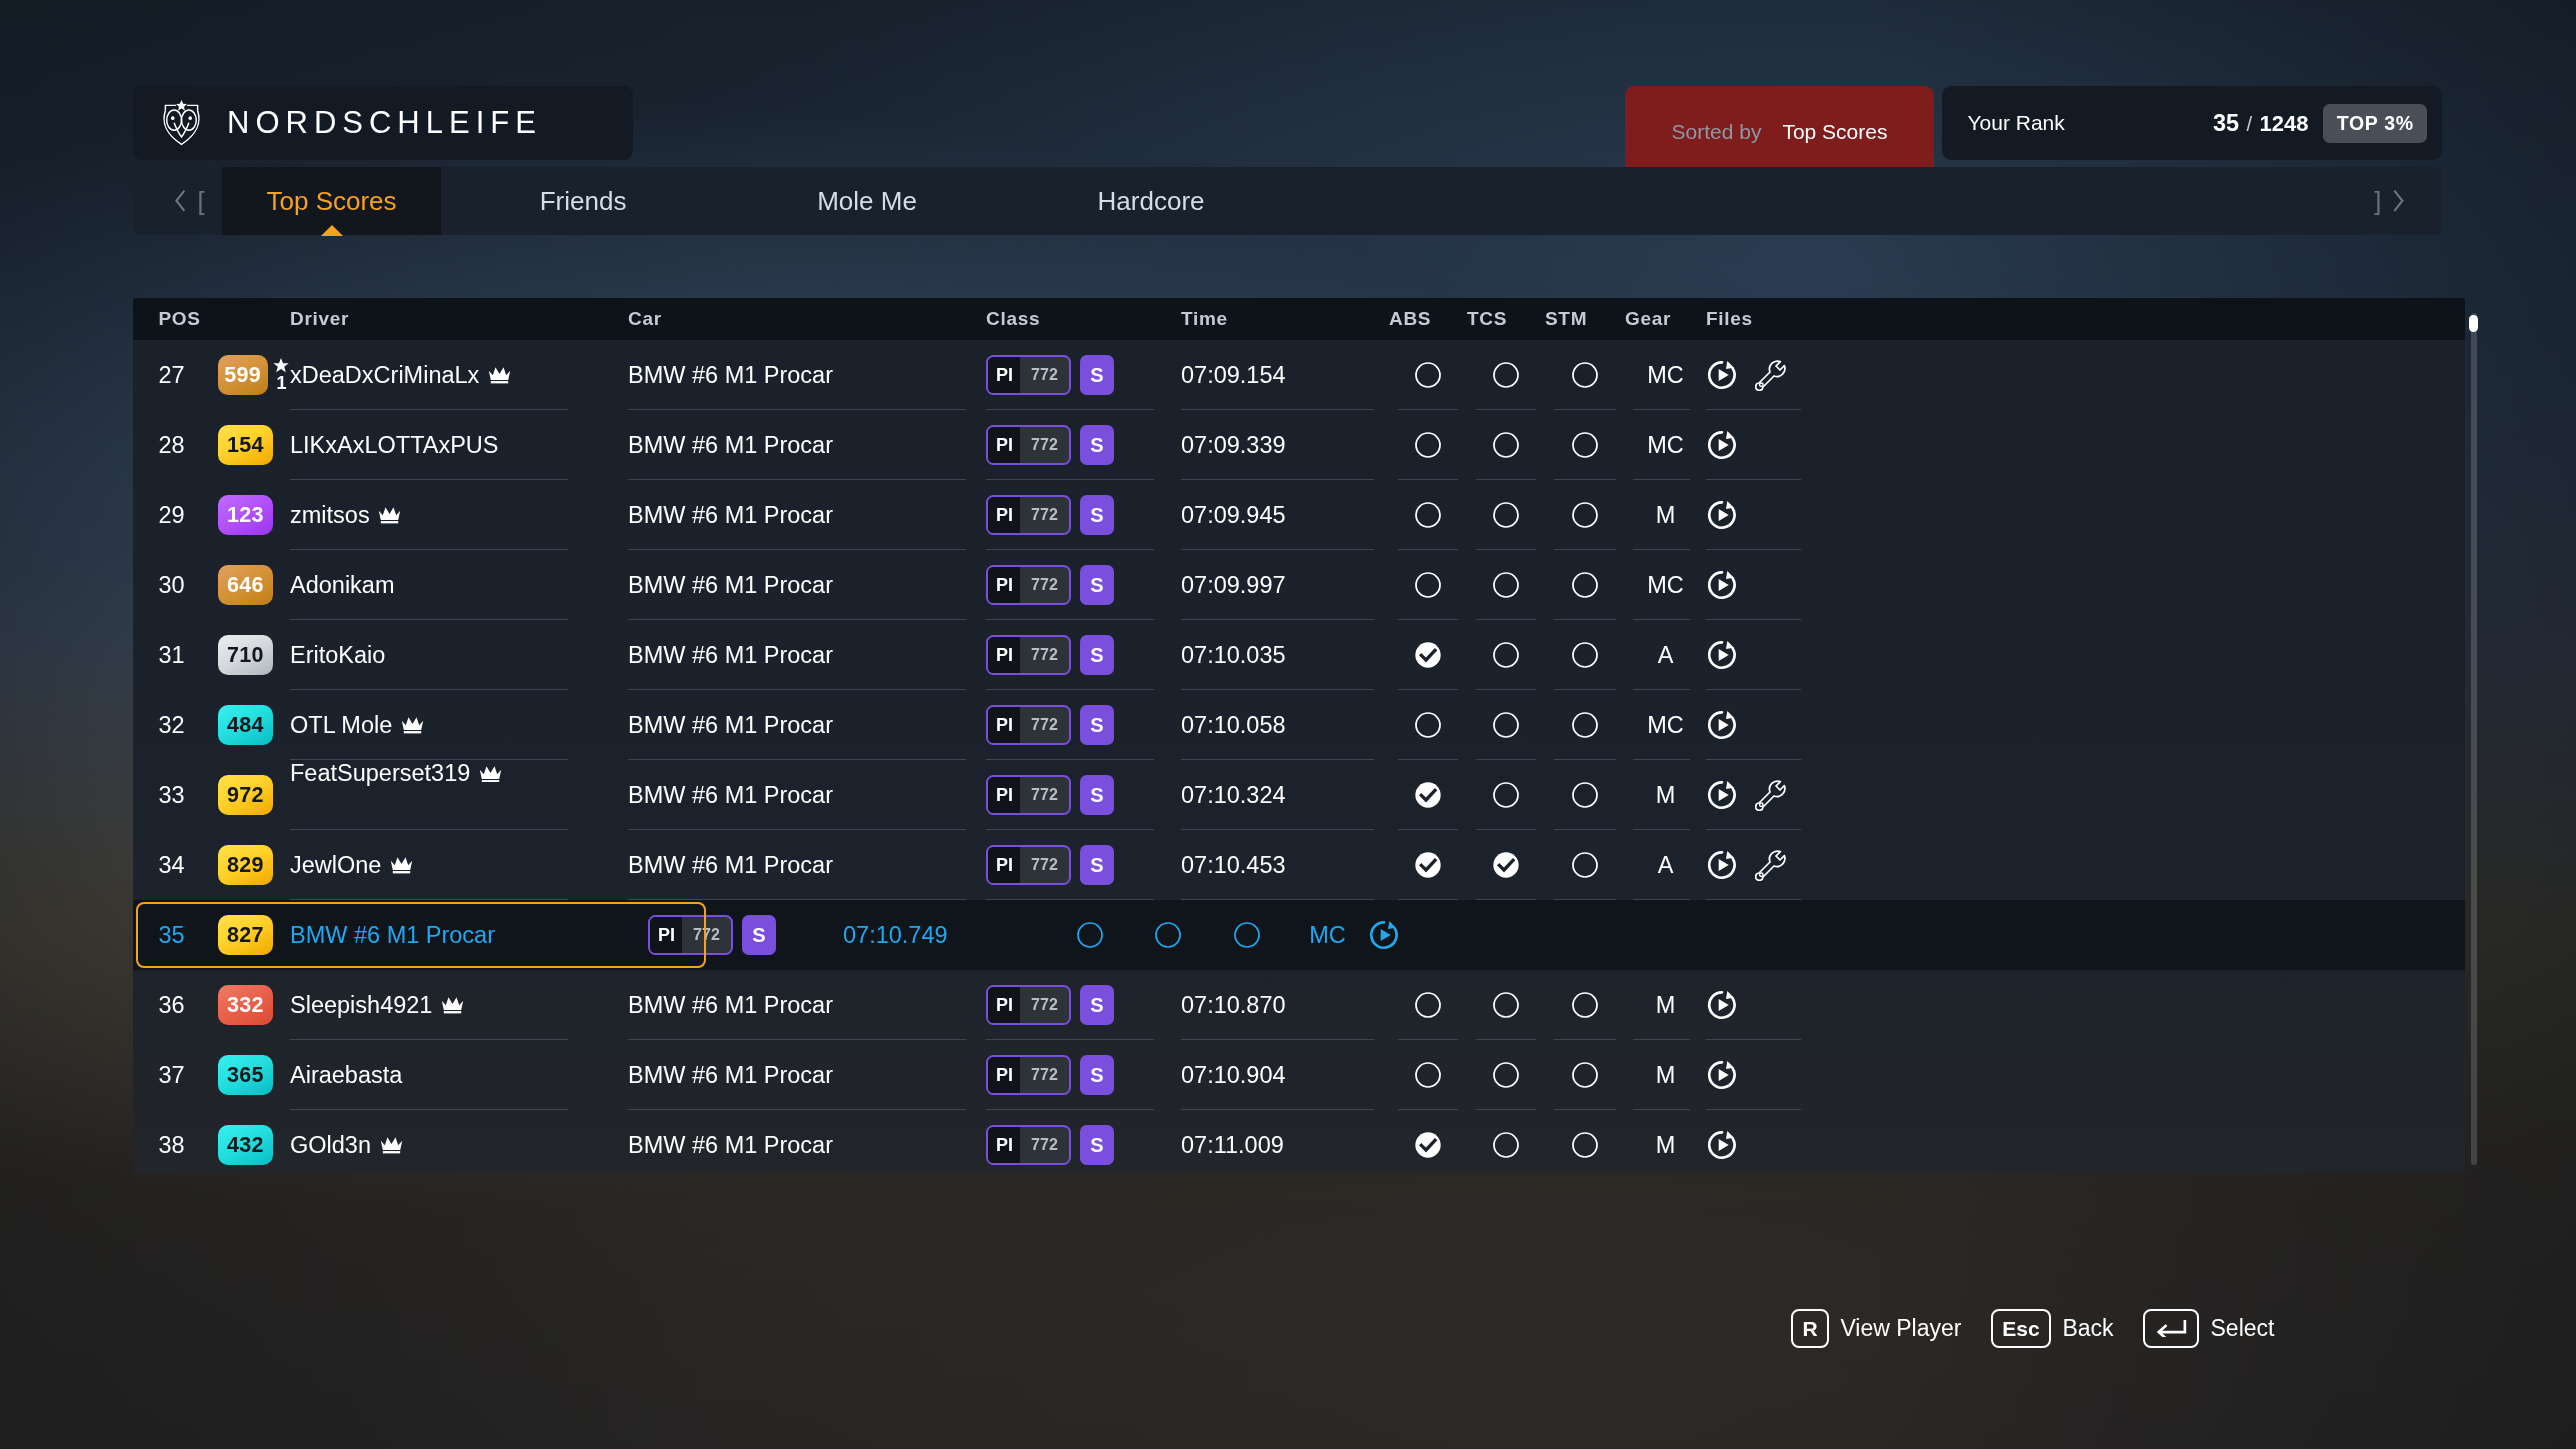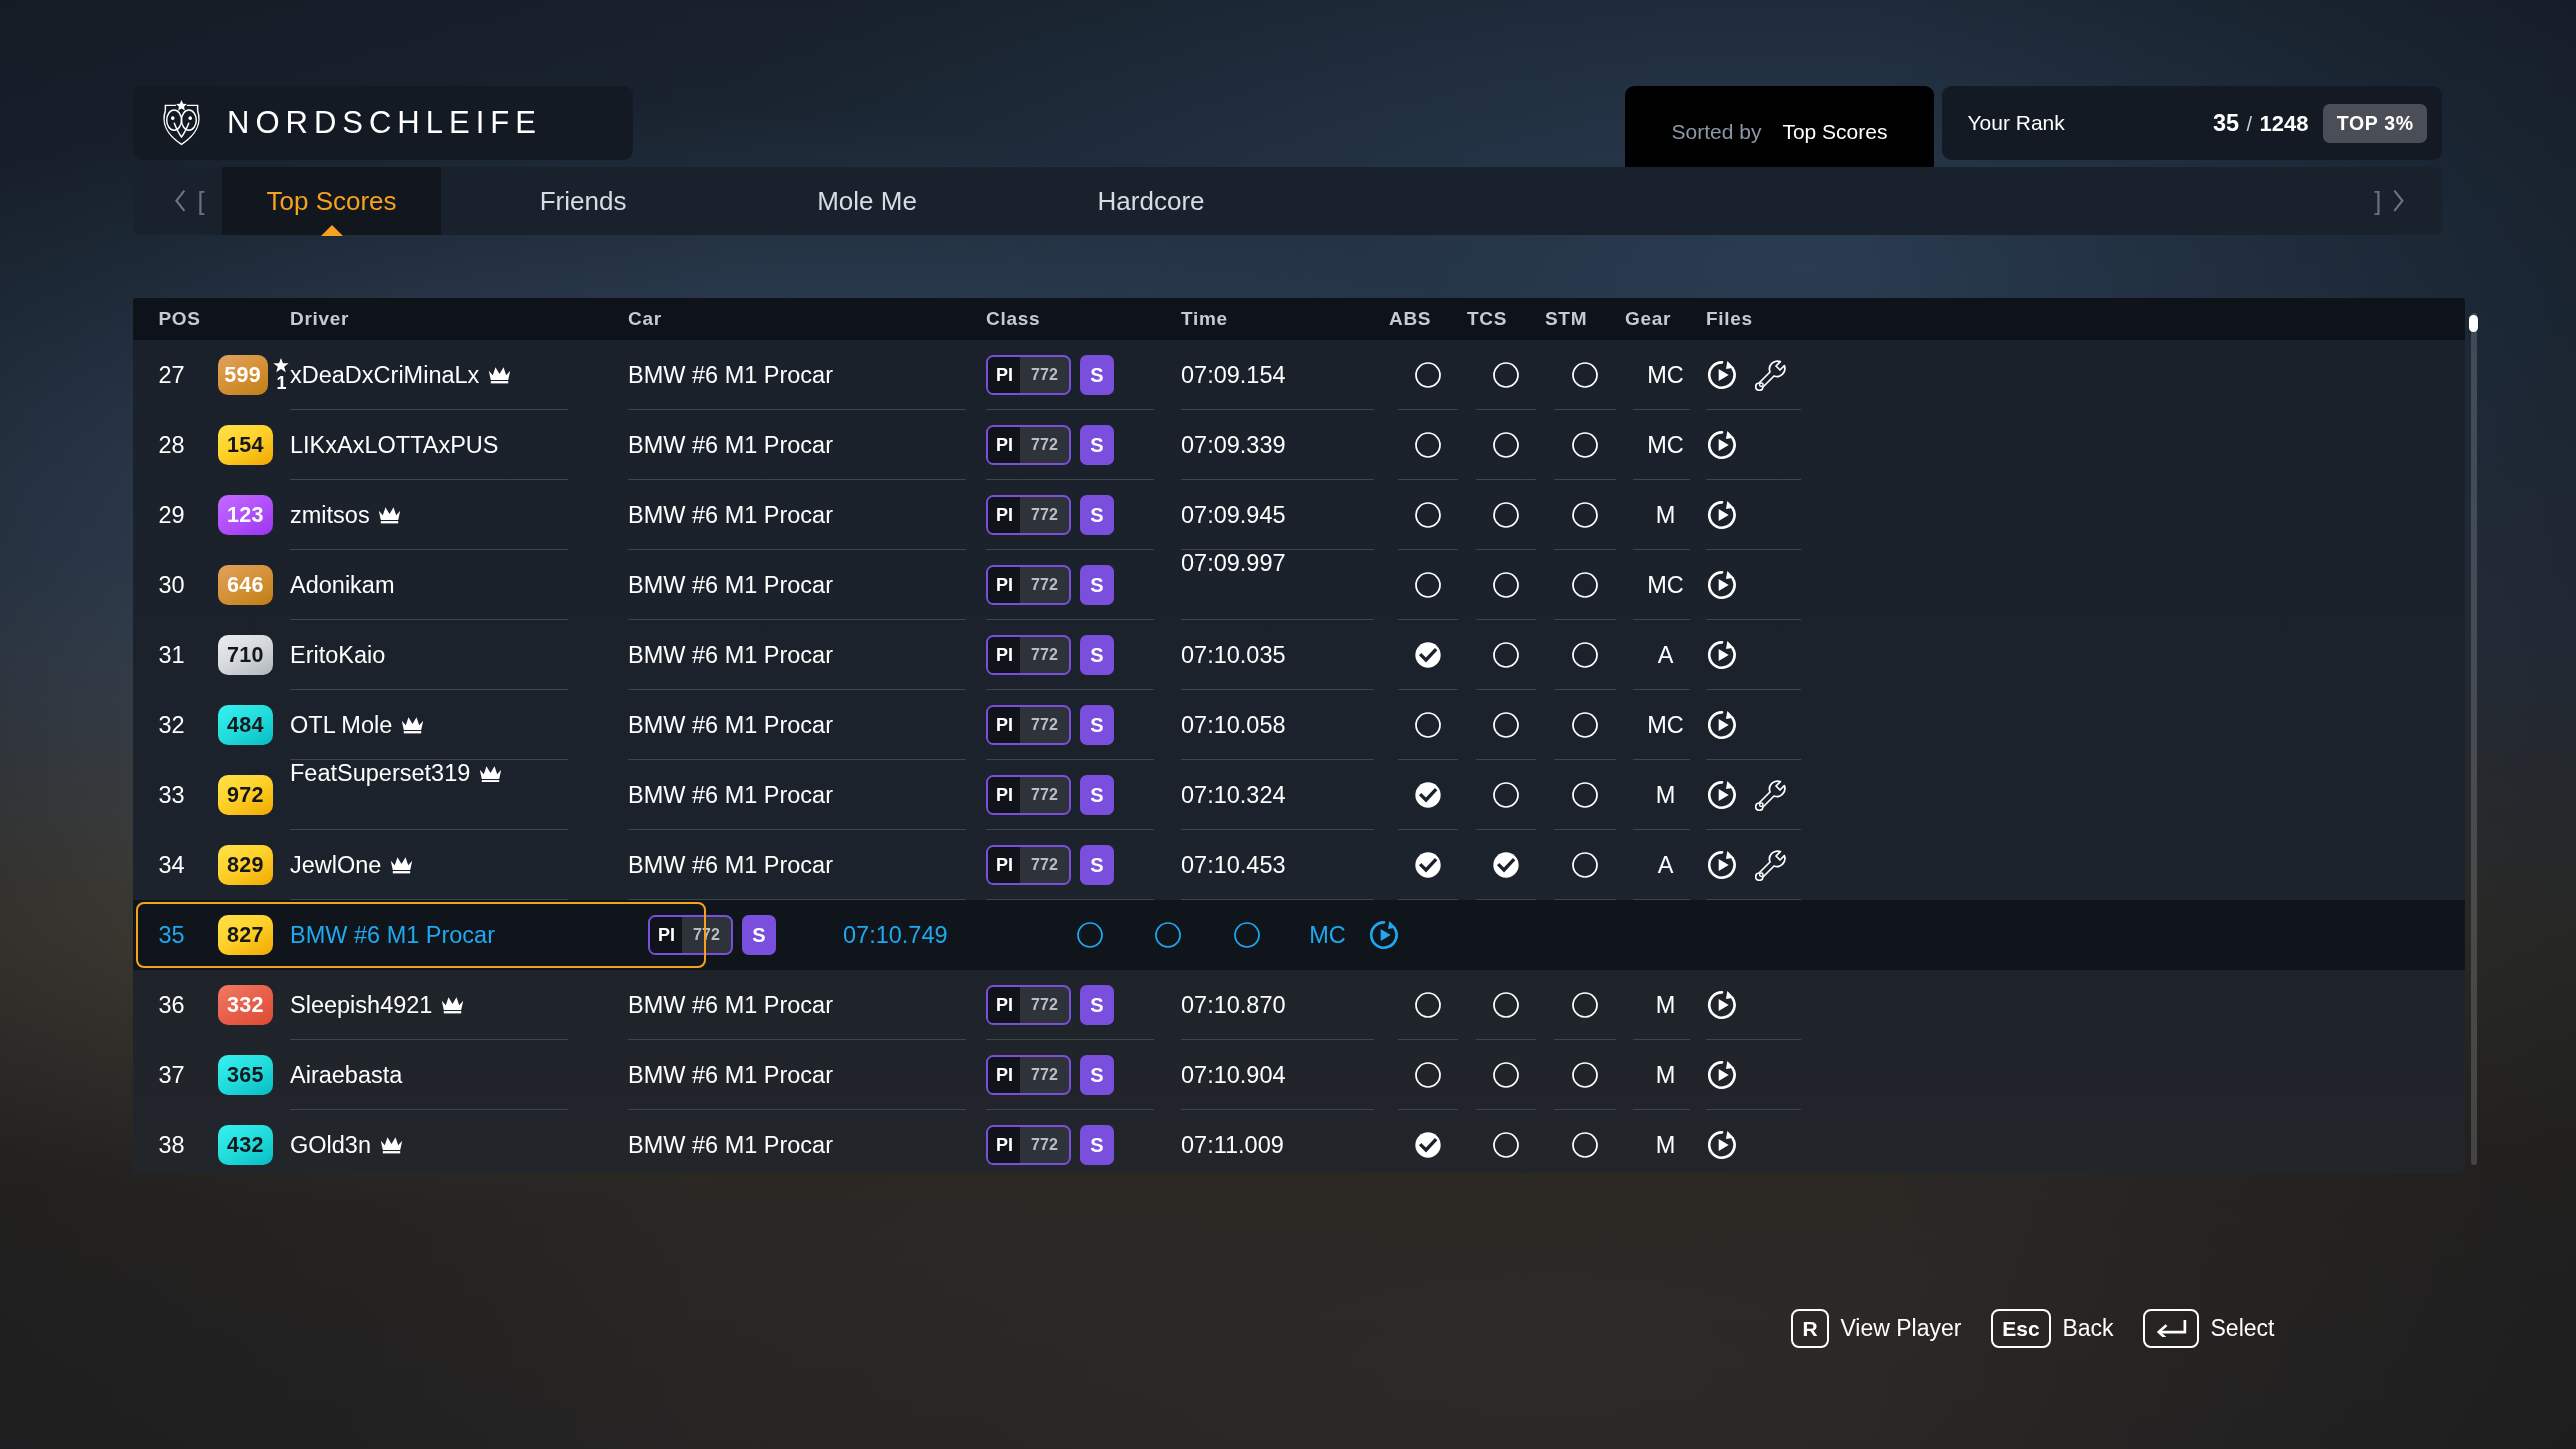--- a/index.html
+++ b/index.html
@@ -42,21 +42,21 @@
   }
   .track-logo { width: 43px; height: 47px; flex: none; }
   .track-name {
     color: #ffffff; font-size: 31px; letter-spacing: 6px;
     font-weight: 400; white-space: nowrap;
   }
 
   .sortby-box {
     position: absolute; left: 1492px; top: 0;
     width: 309px; height: 92px;
-    background: #000000; border-radius: 9.4px;
+    background: #7f1d1d; border-radius: 9.4px;
     display: flex; align-items: center; justify-content: center; gap: 21px;
   }
   .sortby-label { color: #8d98a6; font-size: 21px; }
   .sortby-value { color: #ffffff; font-size: 21px; }
 
   .rank-box {
     position: absolute; left: 1809px; top: 0;
     width: 500px; height: 74px;
     background: #141a23; border-radius: 9.4px;
     display: flex; align-items: center; padding: 0 14.8px 0 25.5px;
@@ -539,21 +539,21 @@
           <div class="c-cls" style="position: relative; align-self: stretch; display: flex; align-items: center;">
             <div class="cls-wrap">
               <div class="pi-pill">
                 <span class="pi-key">PI</span>
                 <span class="pi-val">772</span>
               </div>
               <div class="s-chip">S</div>
             </div>
             <div class="colline" style="left:0;right:27px;background:#3c4651;"></div>
           </div>
-          <div class="c-time" style="position: relative; align-self: stretch; display: flex; align-items: flex-start;">
+          <div class="c-time" style="position: relative; align-self: stretch; display: flex; align-items: center;">
             <span class="time-val">07:09.997</span>
             <div class="colline" style="left:0;right:14.8px;background:#3c4651;"></div>
           </div>
           <div class="c-abs" style="position: relative; align-self: stretch; display: flex; align-items: center; justify-content: center;">
             <svg class="aid" viewBox="0 0 42 42">
               <circle cx="21" cy="21" r="18" fill="none" stroke="#ffffff" stroke-width="2.6"></circle>
             </svg>
             <div class="colline" style="left:9.4px;right:9.4px;background:#3c4651;"></div>
           </div>
           <div class="c-tcs" style="position: relative; align-self: stretch; display: flex; align-items: center; justify-content: center;">

